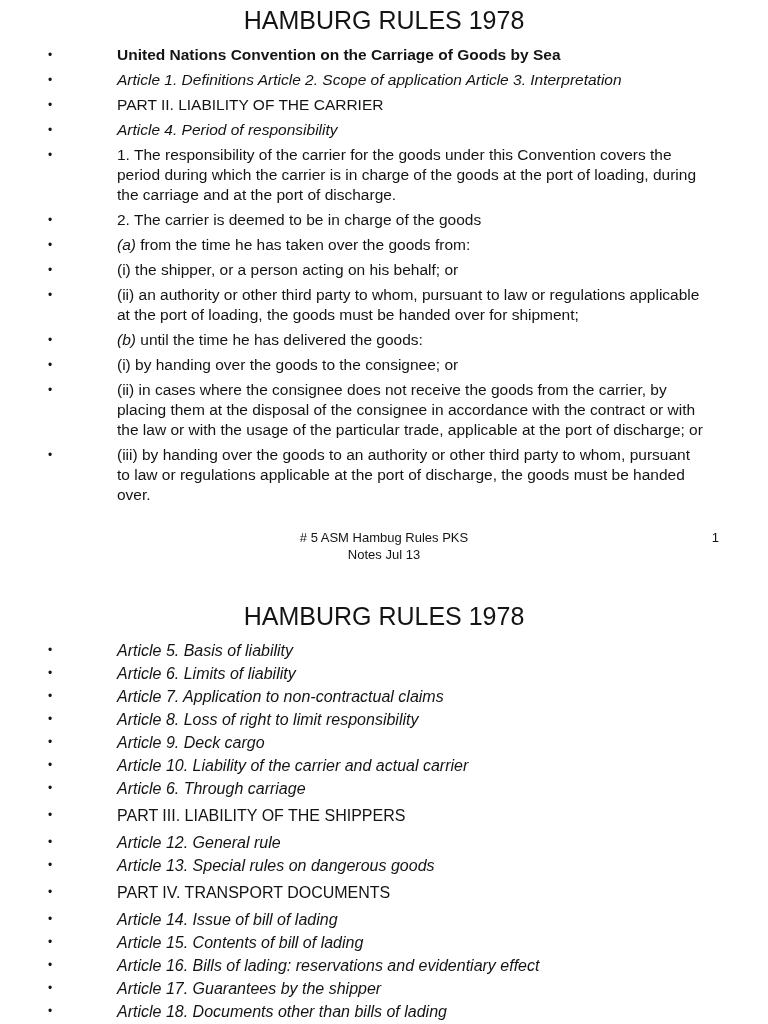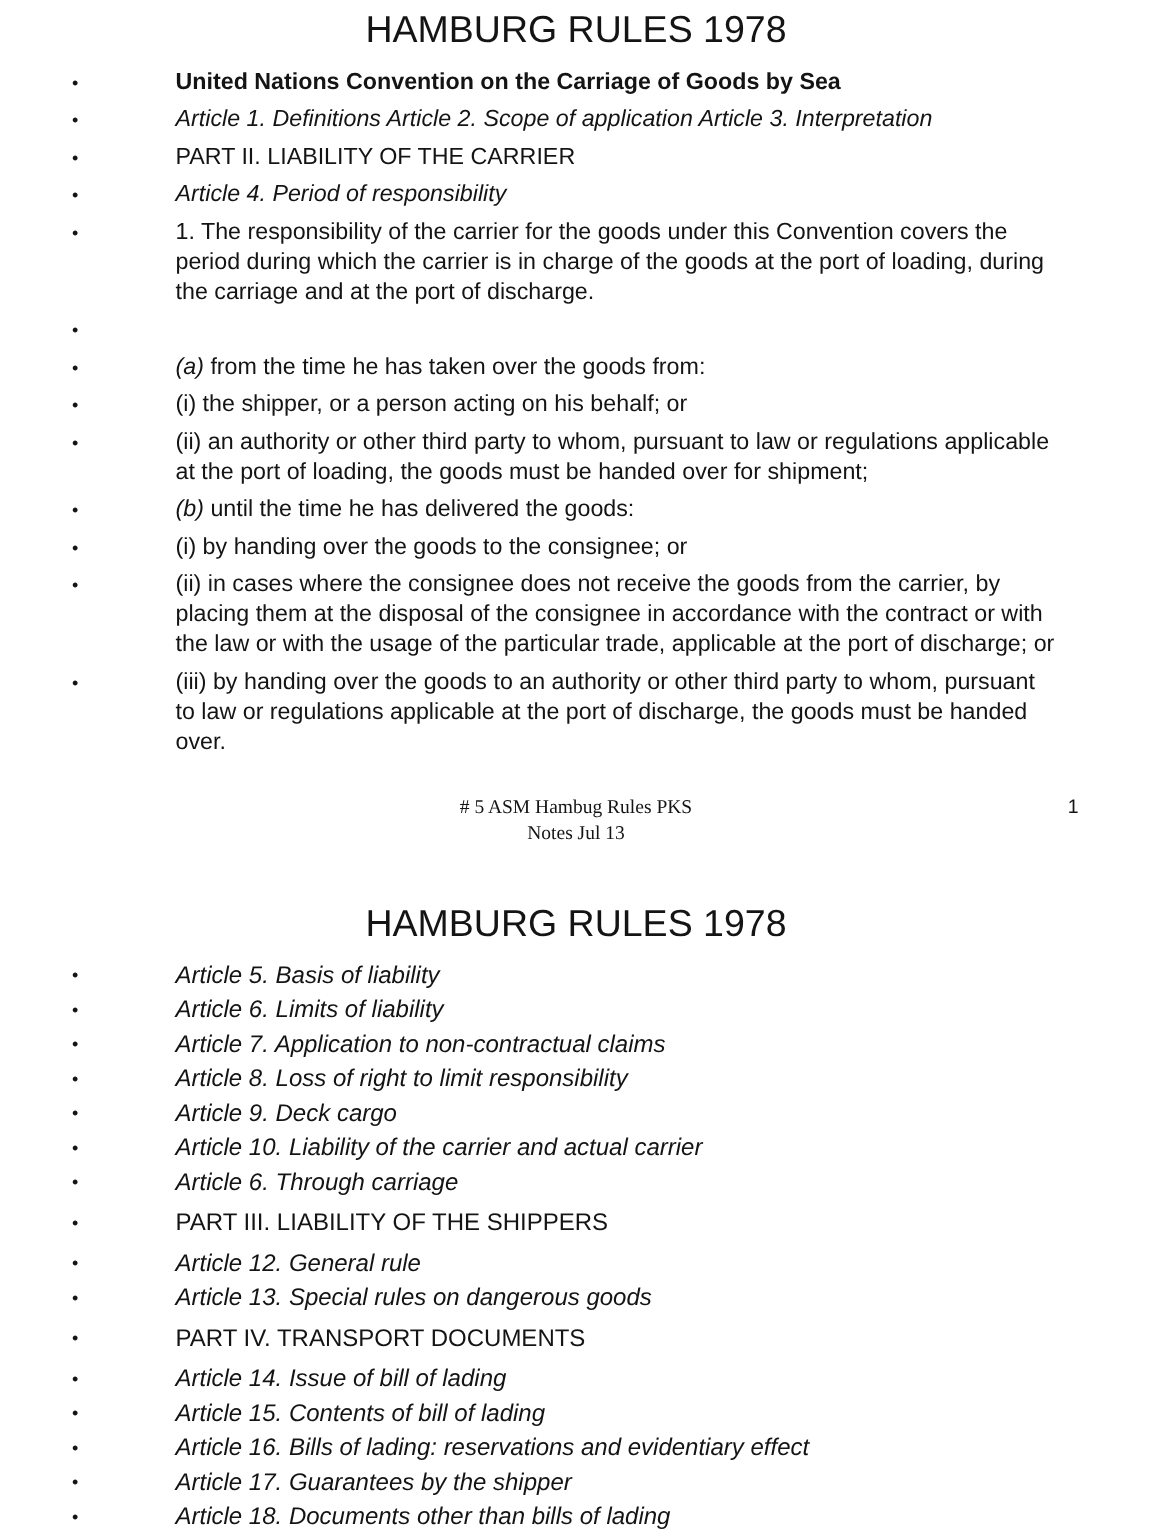--- a/index.html
+++ b/index.html
@@ -81,21 +81,20 @@
   .txt em { font-style: italic; }
 
   .footer-block {
     position: absolute;
     top: 529px;
     left: 0;
     width: 768px;
     text-align: center;
     font-size: 13px;
     line-height: 17px;
-    font-family: Liberation Serif, serif;
   }
   .page-number {
     position: absolute;
     top: 529px;
     right: 49px;
     font-size: 13px;
     line-height: 17px;
   }
 </style>
 </head>
@@ -123,20 +122,21 @@
         <span class="txt">Article 4. Period of responsibility</span>
       </li>
       <li class="bullet b-regular">
         <span class="dot">•</span>
         <span class="txt">1. The responsibility of the carrier for the goods under this Convention covers the
 period during which the carrier is in charge of the goods at the port of loading, during
 the carriage and at the port of discharge.</span>
       </li>
       <li class="bullet b-regular">
         <span class="dot">•</span>
+        <span class="txt">2. The carrier is deemed to be in charge of the goods</span>
       </li>
       <li class="bullet b-regular">
         <span class="dot">•</span>
         <span class="txt"><em>(a)</em><span> from the time he has taken over the goods from:</span></span>
       </li>
       <li class="bullet b-regular">
         <span class="dot">•</span>
         <span class="txt">(i) the shipper, or a person acting on his behalf; or</span>
       </li>
       <li class="bullet b-regular">

